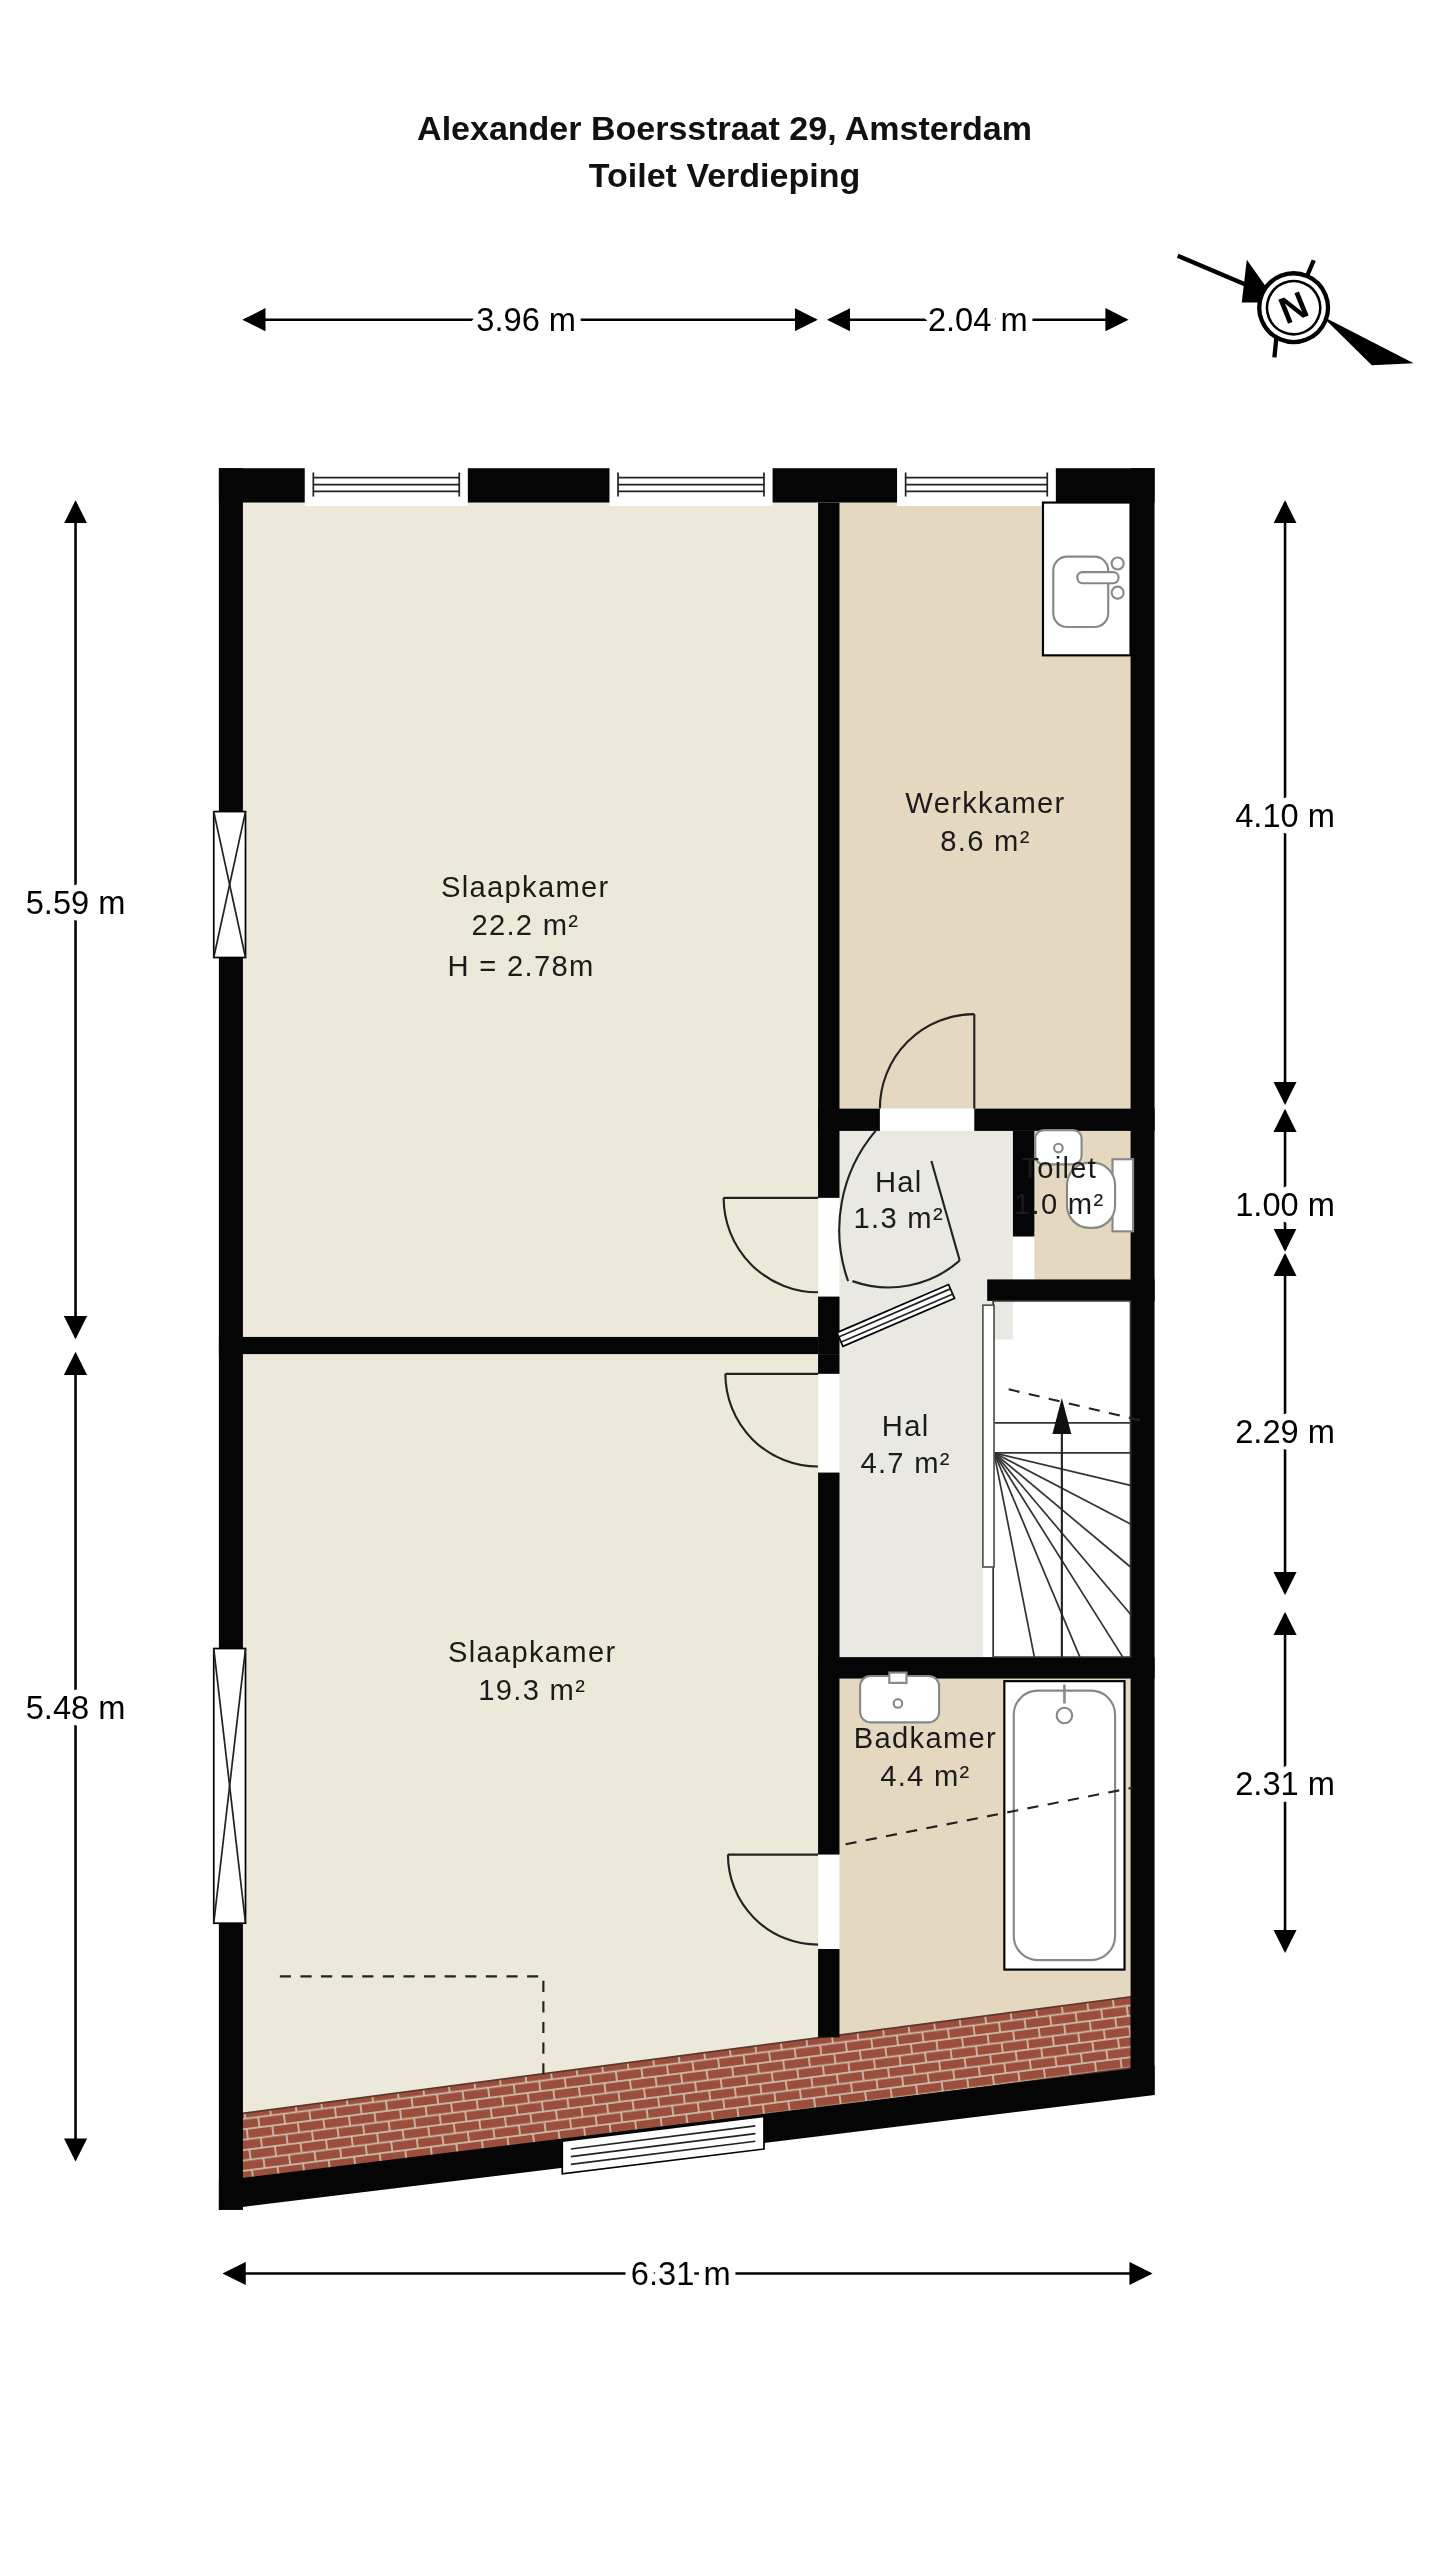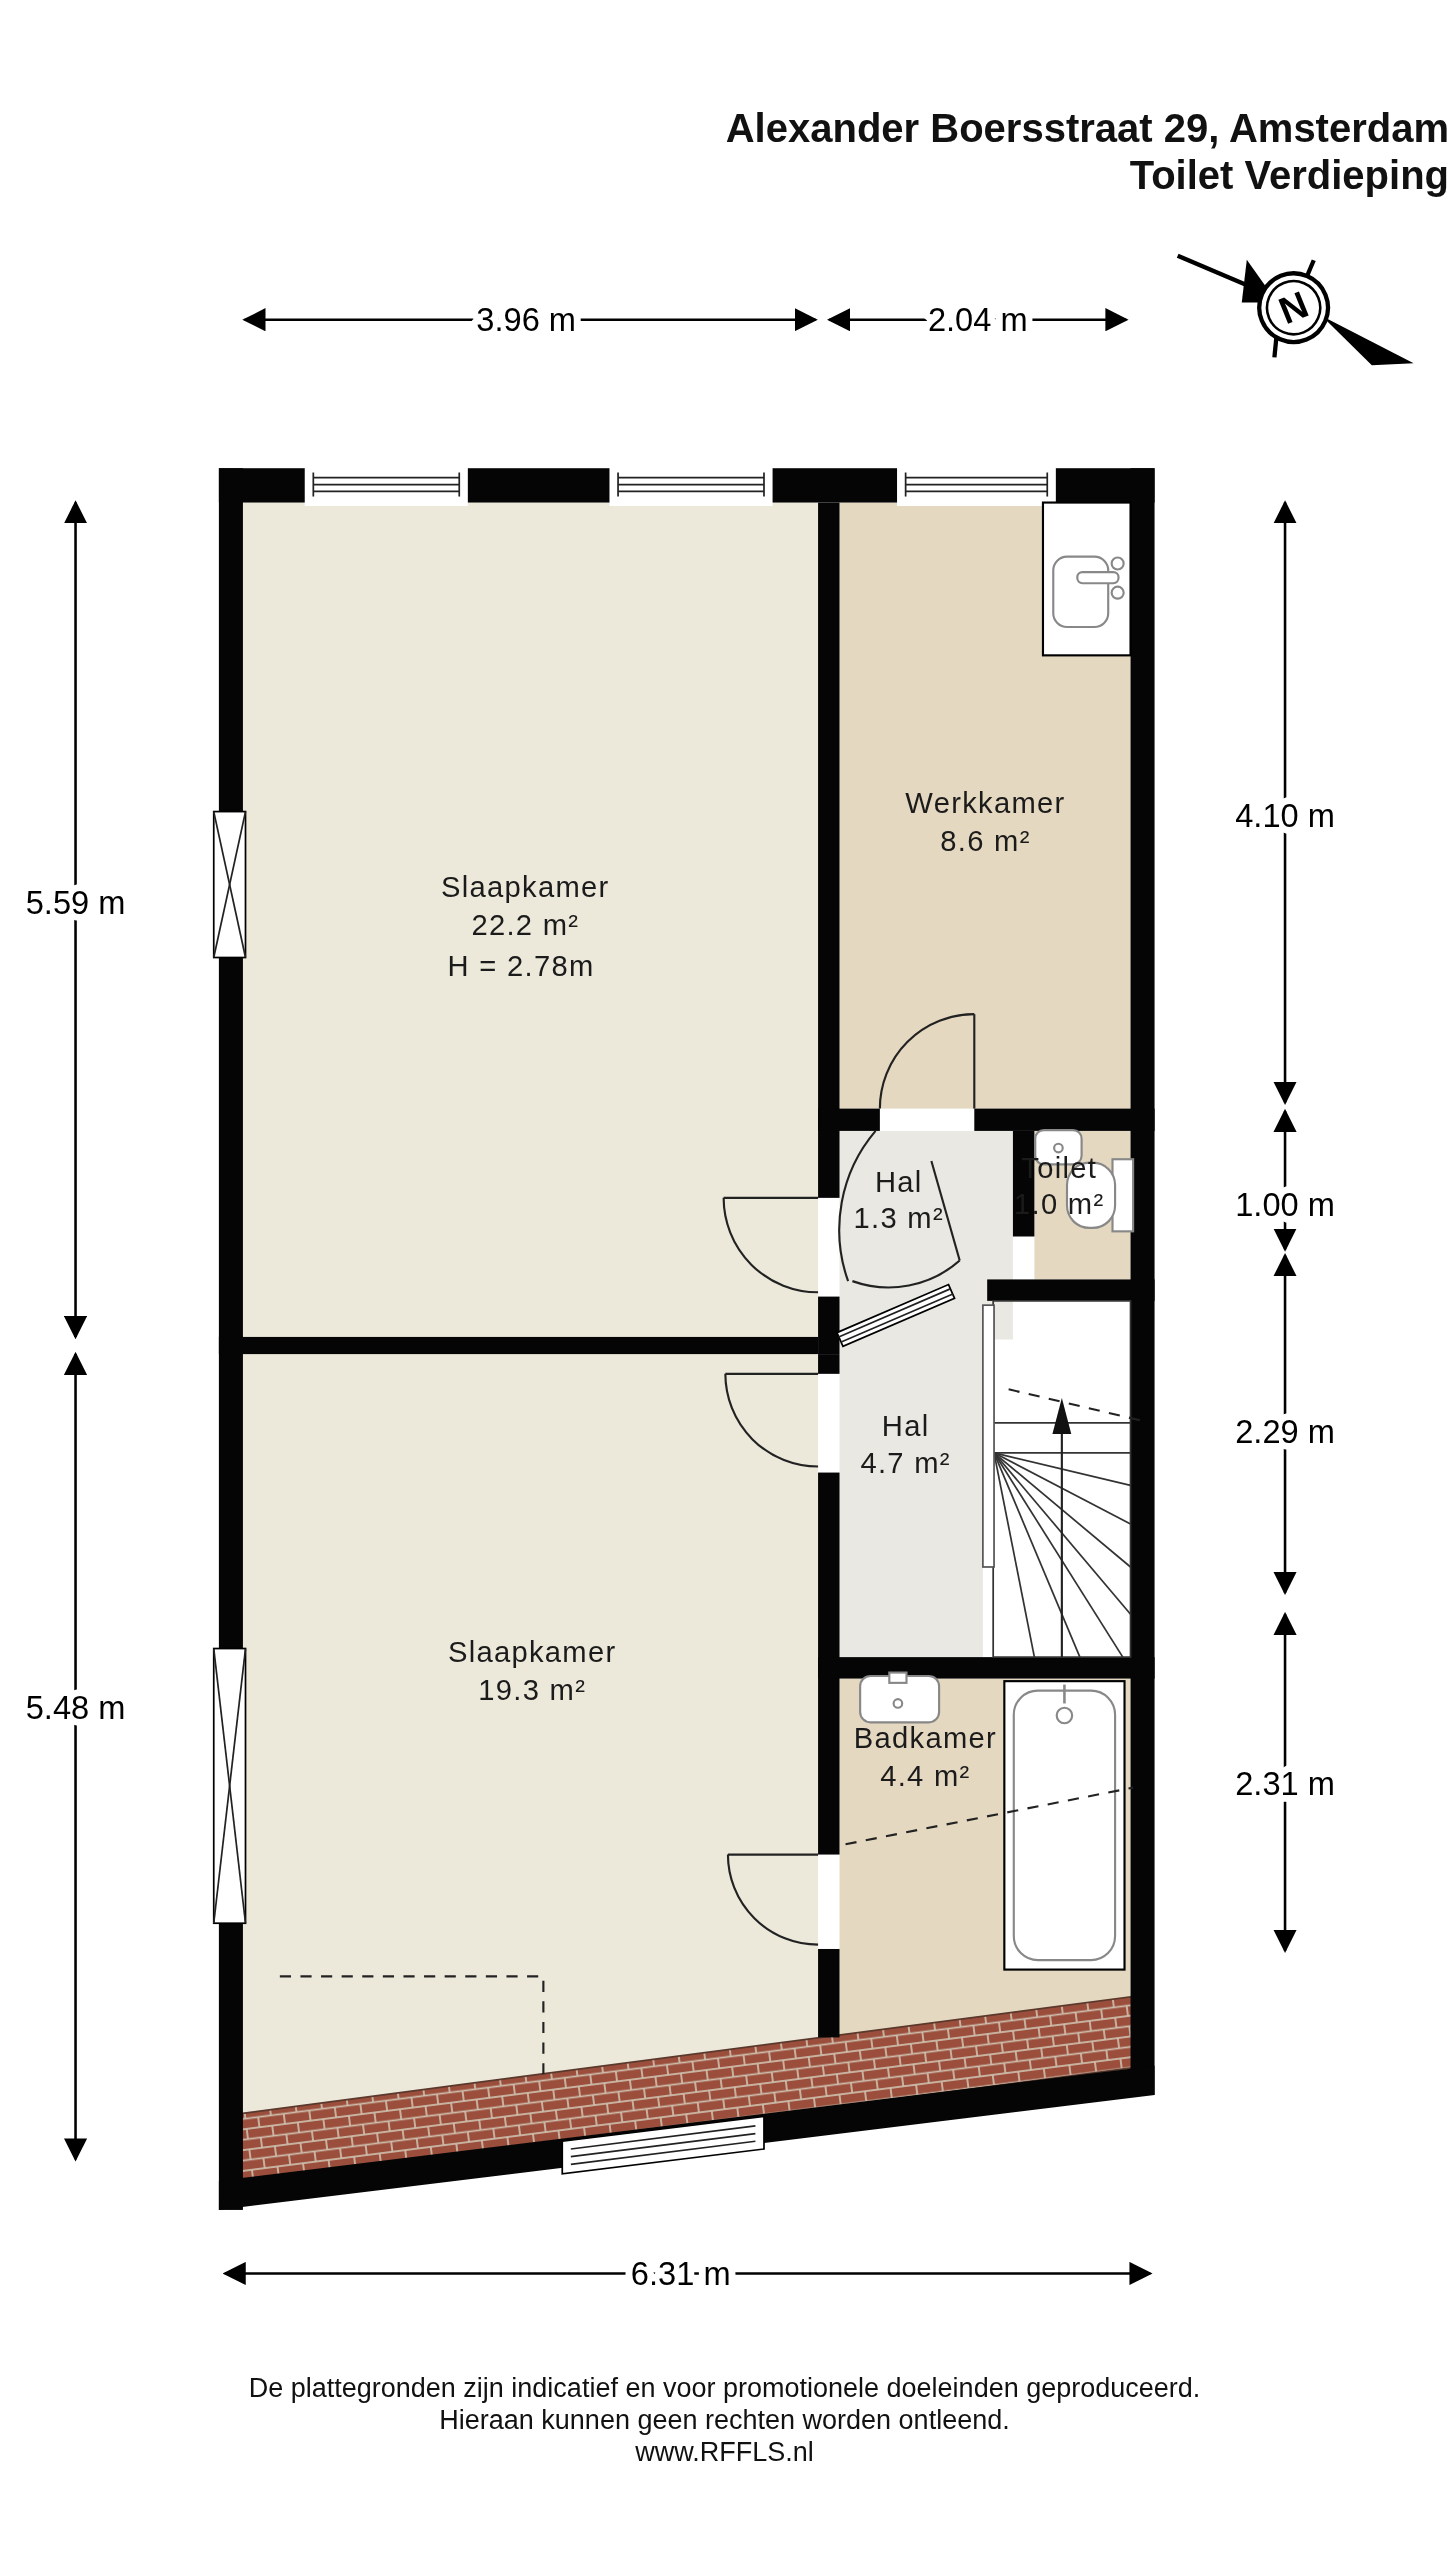--- a/index.html
+++ b/index.html
@@ -1,19 +1,19 @@
 <!DOCTYPE html>
 <html style="--c-wall: #050505; --c-room_cream: #ece9db; --c-room_tan: #e5d8c1; --c-room_gray: #e9e8e2; --c-brick: #9a4e3b; --c-brick_mortar: #cfbfae; --c-text: #1b1b1b;font-size:13.7px"><head>
 <meta charset="utf-8">
 <style>
   html,body{margin:0;padding:0;background:#fff;}
   .canvas{position:relative;width:1449px;height:2576px;background:#fff;overflow:hidden;
           font-family:"Liberation Sans",sans-serif;}
-  .title{position:absolute;top:105px;left:0;width:100%;text-align:right;
-         font-size:40px;font-weight:bold;line-height:47px;color:#111;}
+  .title{position:absolute;top:105px;left:0;width:100%;text-align:center;
+         font-size:34px;font-weight:bold;line-height:47px;color:#111;}
   .footer{position:absolute;top:2372px;left:0;width:100%;text-align:center;
           font-size:27px;line-height:32px;color:#111;}
   .plan-svg{position:absolute;left:0;top:0;}
   .wall{fill:var(--c-wall);}
   .room-cream{fill:var(--c-room_cream);}
   .room-tan{fill:var(--c-room_tan);}
   .room-gray{fill:var(--c-room_gray);}
   .p-brick{fill:var(--c-brick);}
   .p-mortar{fill:var(--c-brick_mortar);}
   .lbl{font-family:"Liberation Sans",sans-serif;font-size:34px;fill:var(--c-text);
@@ -291,20 +291,15 @@
       <line x1="0" y1="-60" x2="0" y2="-30" stroke="#000" stroke-width="5"></line>
       <line x1="-8" y1="30" x2="2" y2="62" stroke="#000" stroke-width="5"></line>
       <circle cx="0" cy="0" r="40" fill="#fff" stroke="#000" stroke-width="5"></circle>
       <circle cx="0" cy="0" r="31" fill="#fff" stroke="#000" stroke-width="3"></circle>
       <g transform="rotate(-45)">
         <text x="0" y="15" text-anchor="middle" style="font-family:'Liberation Sans',sans-serif;font-size:44px;font-weight:bold;fill:#000;">N</text>
       </g>
     </g>
   </svg>
 
-  <div class="footer">
-    <div>De plattegronden zijn indicatief en voor promotionele doeleinden geproduceerd.</div>
-    <div>Hieraan kunnen geen rechten worden ontleend.</div>
-    <div>www.RFFLS.nl</div>
-  </div>
 
 </div>
 
 
 </body></html>

